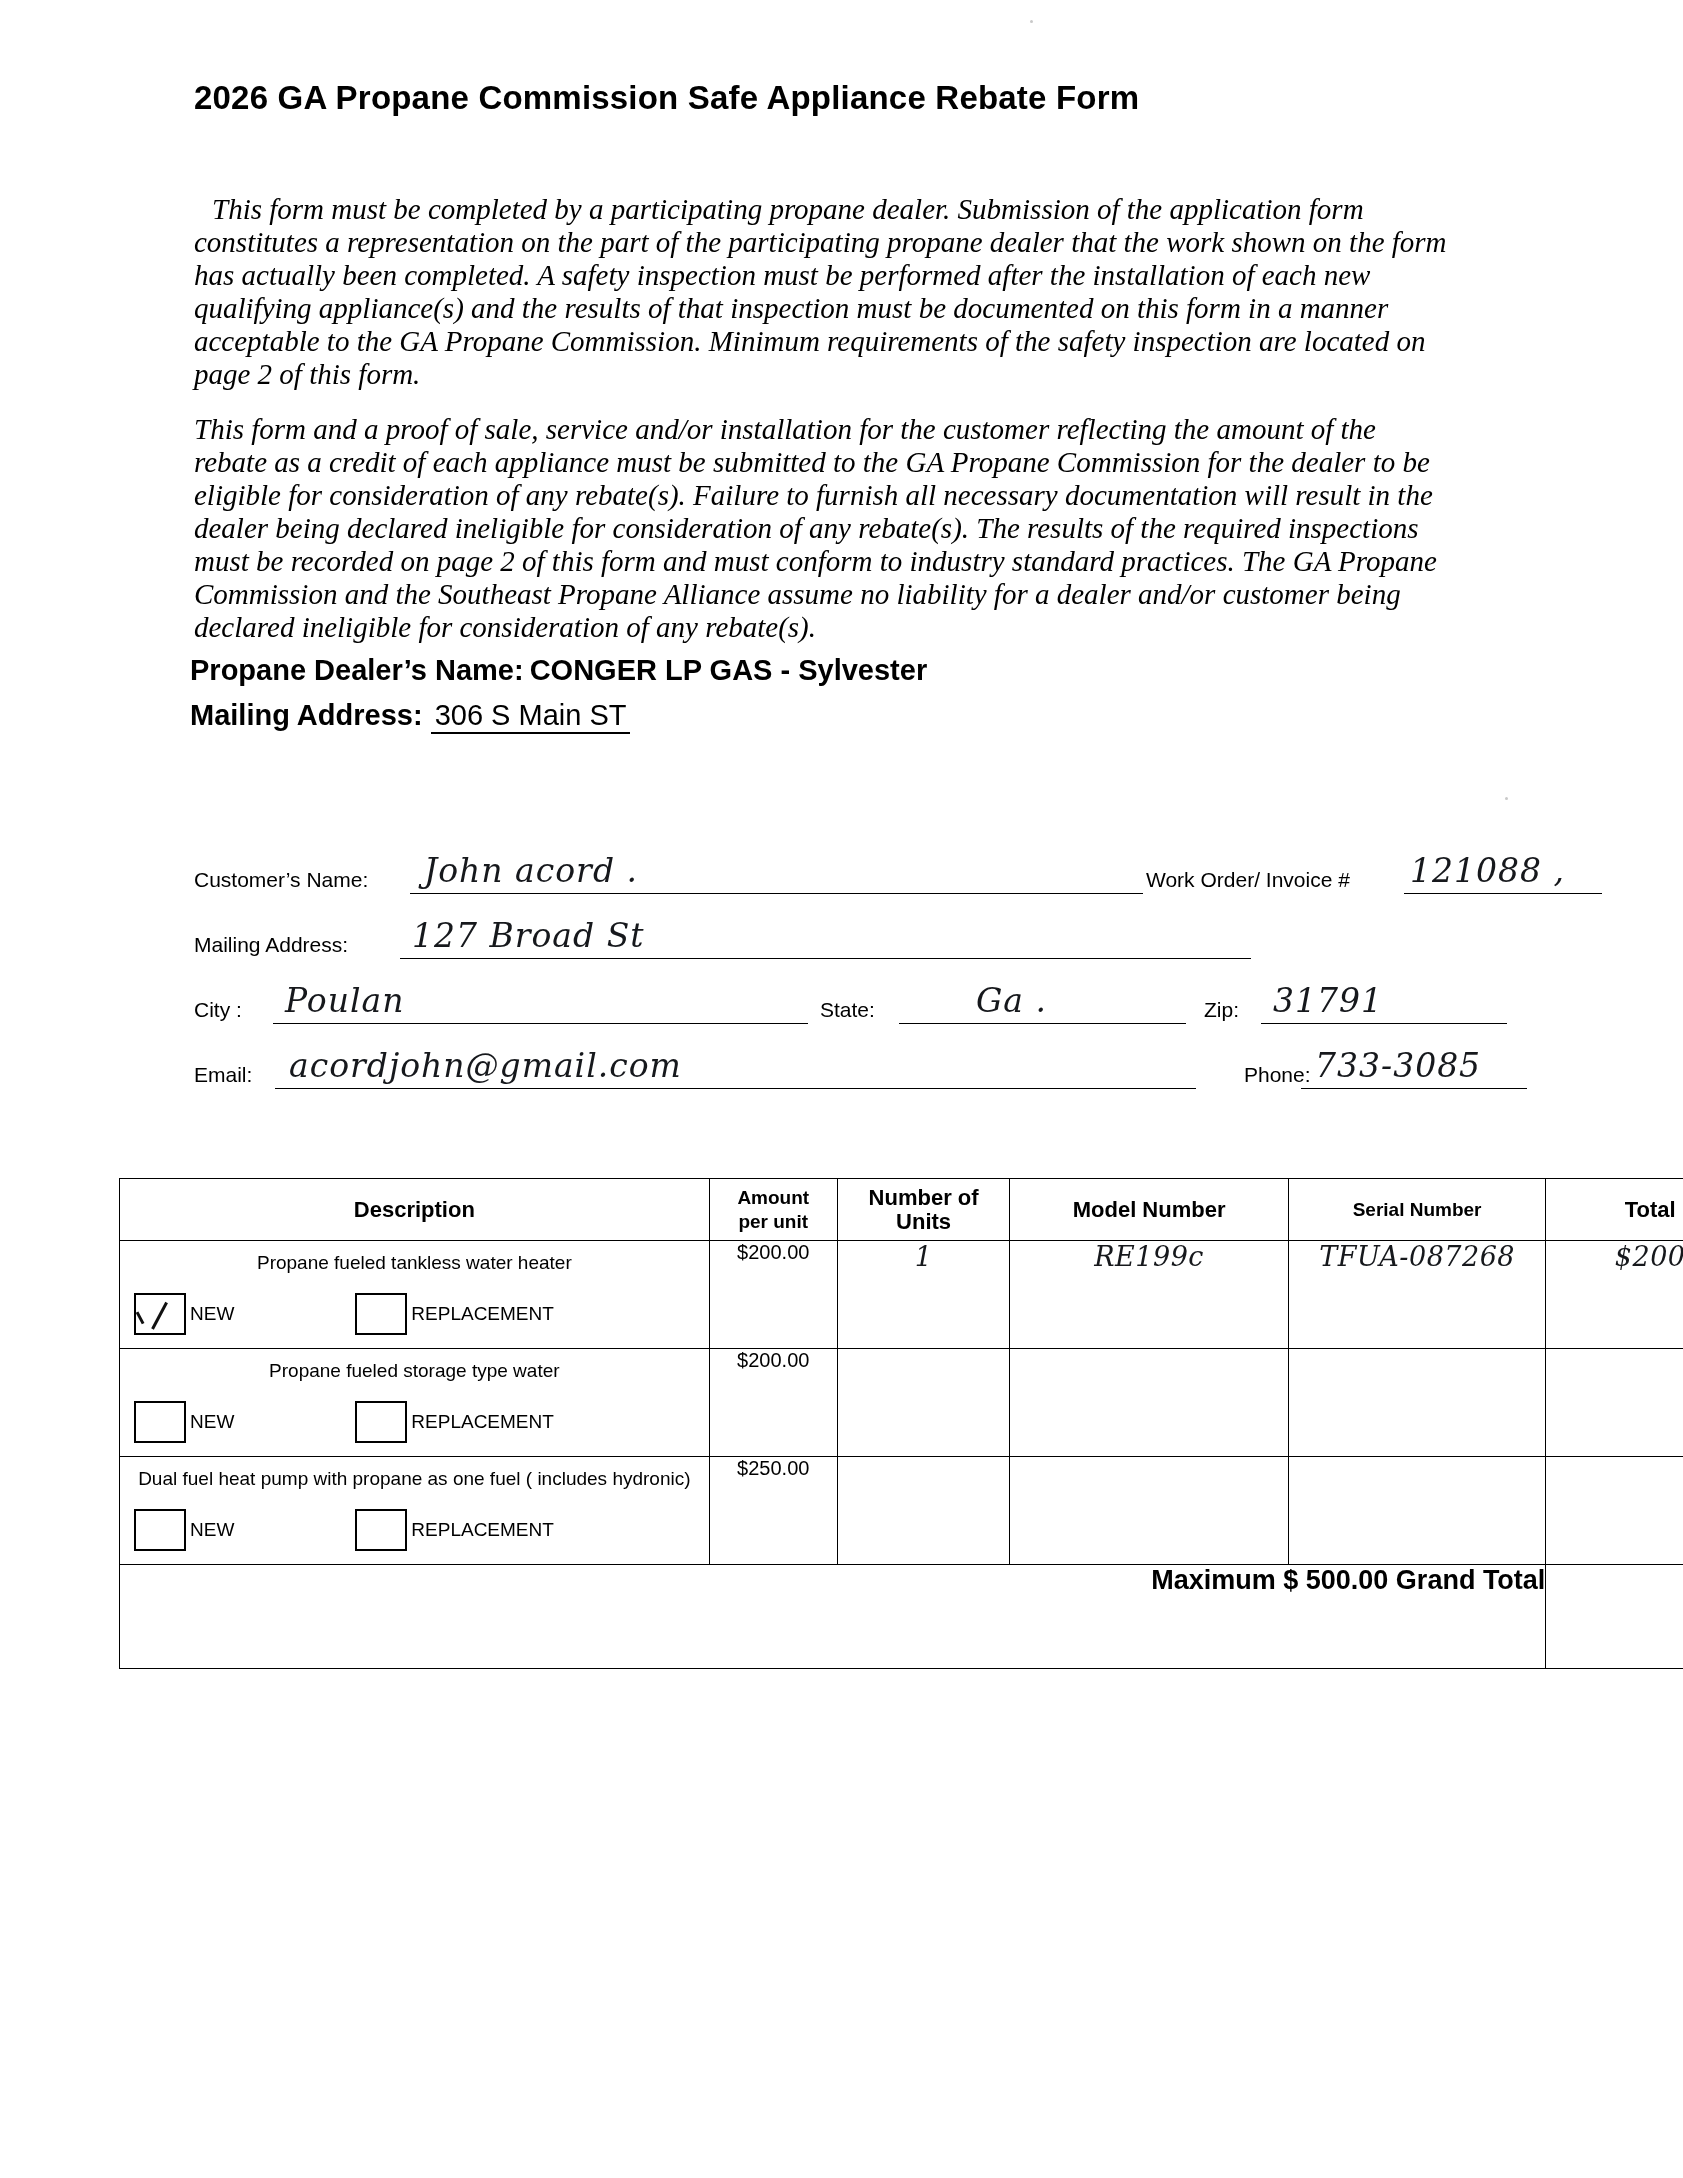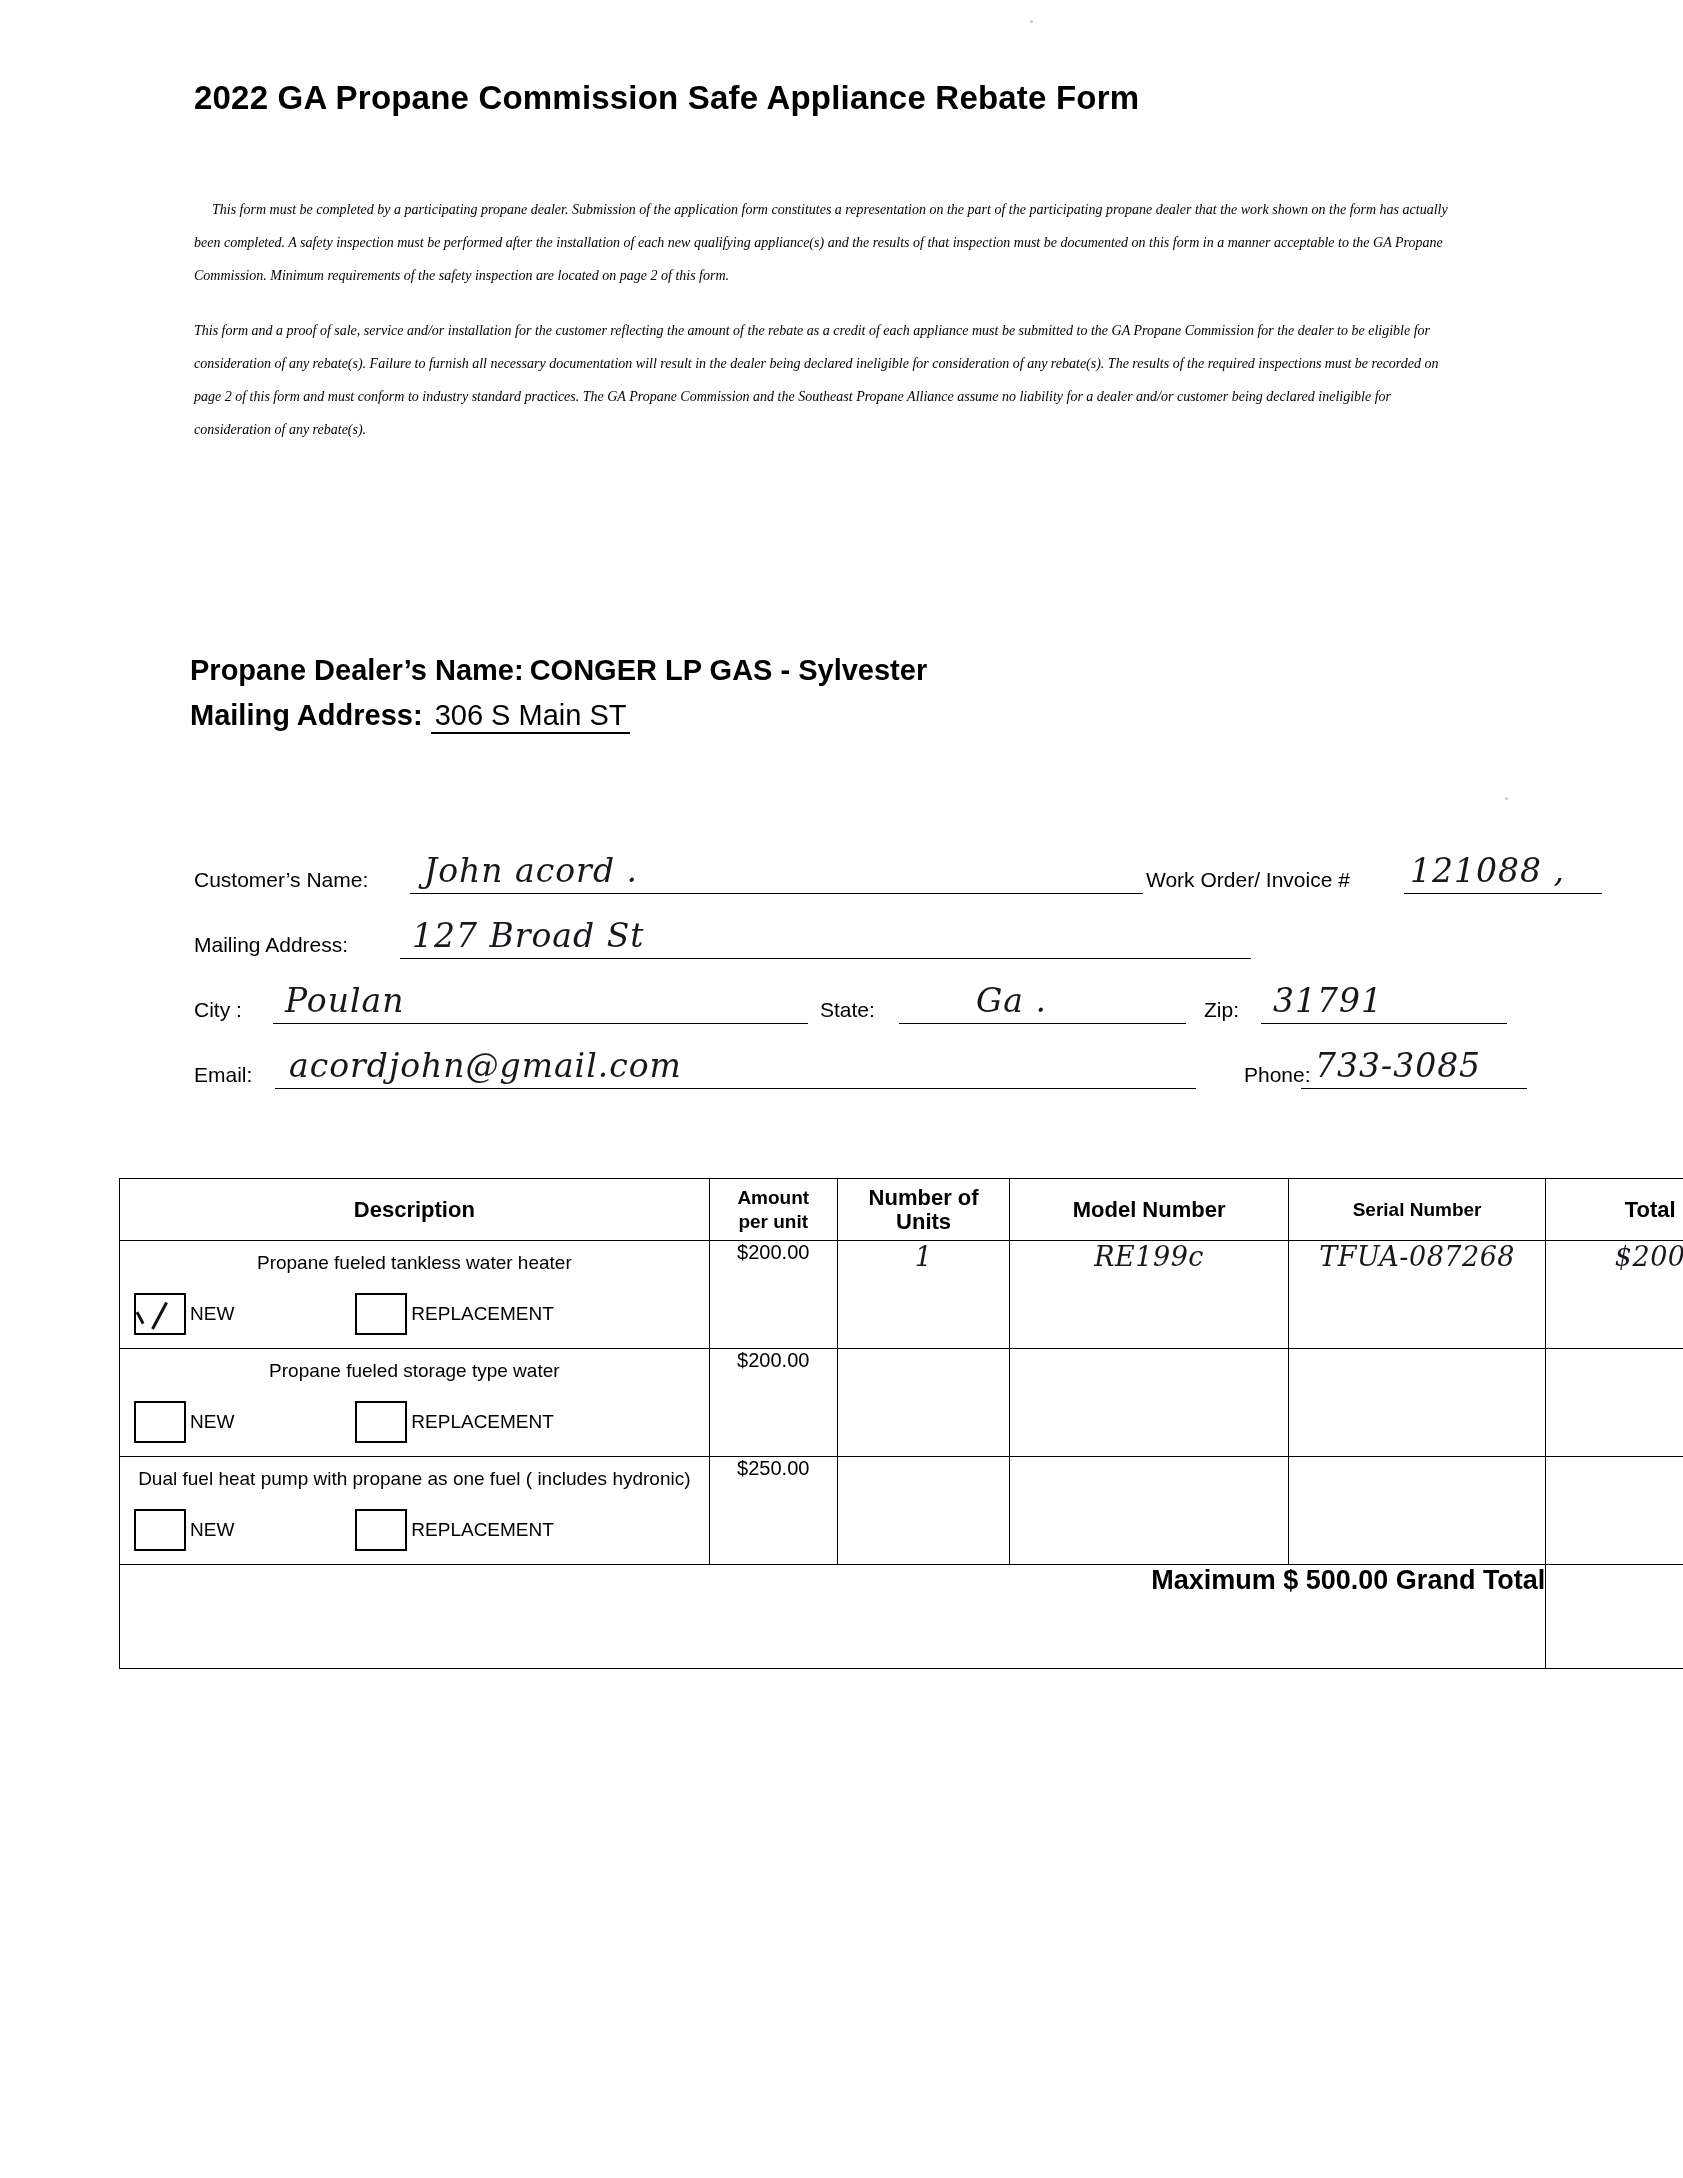--- a/index.html
+++ b/index.html
@@ -30,21 +30,21 @@
     font-weight: bold;
     letter-spacing: 0.2px;
   }
   .intro {
     position: absolute;
     left: 194px;
     top: 193px;
     width: 1257px;
     font-family: "Liberation Serif", serif;
     font-style: italic;
-    font-size: 14px;
+    font-size: 29px;
     line-height: 33px;
     text-align: left;
   }
   .intro p { margin: 0 0 22px 0; }
   .intro p:first-child { text-indent: 18px; }
 
   .dealer-block {
     position: absolute;
     left: 190px;
     top: 648px;
@@ -231,21 +231,21 @@
   }
 </style>
 </head>
 <body>
 
 <div class="page">
 
   <div class="speck" style="left:1030px; top:20px;"></div>
   <div class="speck" style="left:1505px; top:797px;"></div>
 
-  <div class="title">2022 GA Propane Commission Safe Appliance Rebate Form</div>
+  <div class="title">2026 GA Propane Commission Safe Appliance Rebate Form</div>
 
   <div class="intro">
     <p>This form must be completed by a participating propane dealer. Submission of the application form constitutes a representation on the part of the participating propane dealer that the work shown on the form has actually been completed. A safety inspection must be performed after the installation of each new qualifying appliance(s) and the results of that inspection must be documented on this form in a manner acceptable to the GA Propane Commission. Minimum requirements of the safety inspection are located on page 2 of this form.</p>
     <p>This form and a proof of sale, service and/or installation for the customer reflecting the amount of the rebate as a credit of each appliance must be submitted to the GA Propane Commission for the dealer to be eligible for consideration of any rebate(s). Failure to furnish all necessary documentation will result in the dealer being declared ineligible for consideration of any rebate(s). The results of the required inspections must be recorded on page 2 of this form and must conform to industry standard practices. The GA Propane Commission and the Southeast Propane Alliance assume no liability for a dealer and/or customer being declared ineligible for consideration of any rebate(s).</p>
   </div>
 
   <div class="dealer-block">
     <div class="dealer-line">
       <span>Propane Dealer’s Name:</span><span class="valbold">CONGER LP GAS - Sylvester</span>
     </div>

